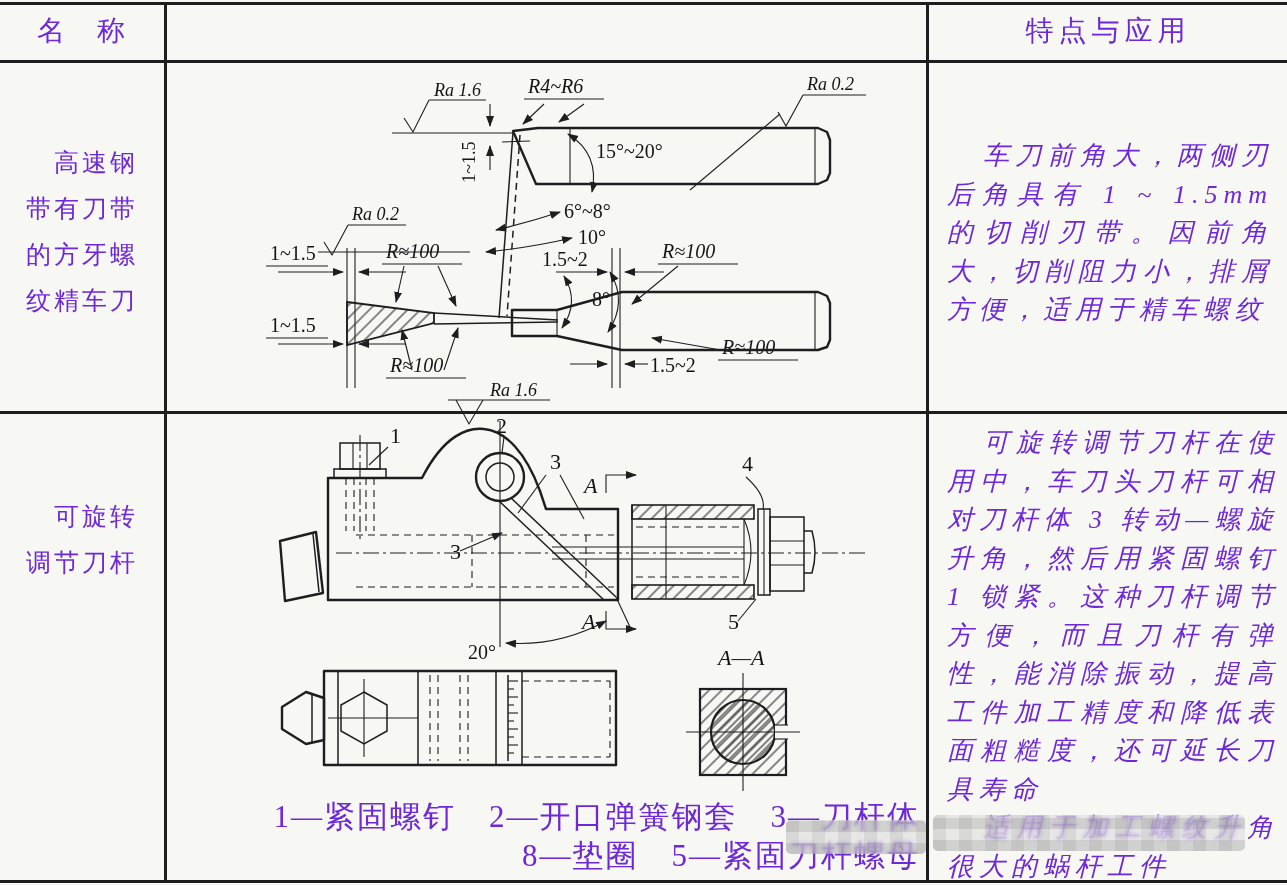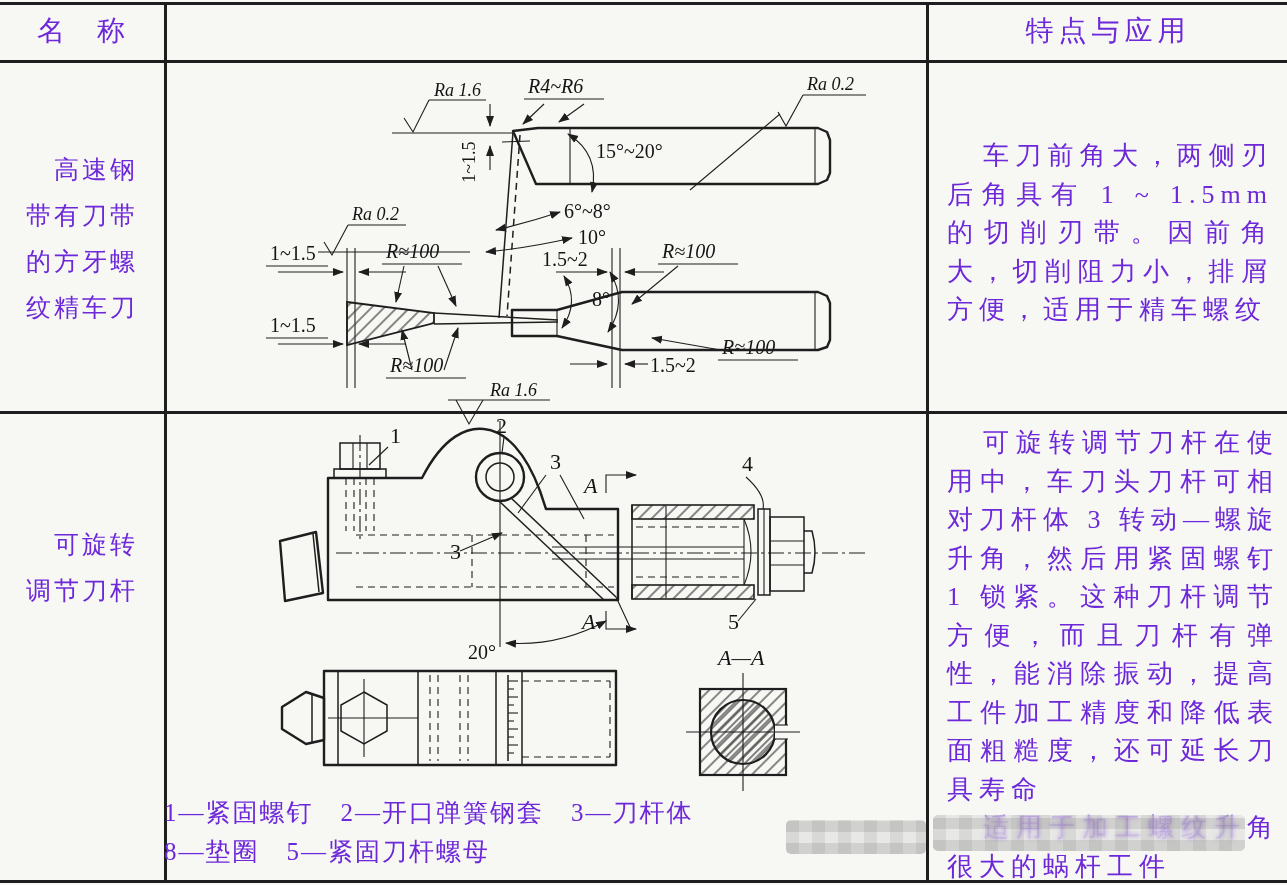--- a/index.html
+++ b/index.html
@@ -4,22 +4,22 @@
 <style>
   html,body{margin:0;padding:0;background:#e9e9e7;}
   .page{position:relative;width:1287px;height:885px;background:#f7f7f4;overflow:hidden;
         font-family:"Liberation Serif","DejaVu Serif",serif;color:#6d28d9;}
   .gline{position:absolute;background:#1e1e1e;}
   .cell{position:absolute;box-sizing:border-box;}
   .hdr{display:flex;align-items:center;justify-content:center;font-size:28px;letter-spacing:2px;}
   .namecell{font-size:25px;line-height:46px;letter-spacing:3px;text-align:justify;}
   .namecell .inner{width:112px;margin:0 auto;text-indent:28px;}
   .feat{font-size:26px;line-height:38.5px;text-align:justify;letter-spacing:6px;}
-  .feat p{margin:0;text-indent:36px;}
-  .cap{position:absolute;left:164px;width:762px;text-align:left;font-size:25px;letter-spacing:2px;}
+  .feat p{margin:0;text-indent:36px;font-style:italic;}
+  .cap{position:absolute;left:158px;width:762px;text-align:right;font-size:31px;letter-spacing:2px;}
   svg{position:absolute;overflow:visible;}
   svg text{fill:#141414;font-family:"Liberation Serif","DejaVu Serif",serif;}
   .lbl{font-size:20px;}
   .sm{font-size:18px;}
   .big{font-size:22px;}
   .it{font-style:italic;}
   .o{stroke:#1e1e1e;stroke-width:2.4;fill:none;stroke-linejoin:round;}
   .m{stroke:#1e1e1e;stroke-width:1.5;fill:none;}
   .t{stroke:#1e1e1e;stroke-width:1.1;fill:none;}
   .d{stroke-dasharray:7 5;}
@@ -42,29 +42,29 @@
   <div class="gline" style="left:164px;top:2px;width:3px;height:881px;"></div>
   <div class="gline" style="left:926px;top:2px;width:3px;height:881px;"></div>
 
   <div class="cell hdr" style="left:0;top:2px;width:164px;height:58px;">
     <span>名　称</span>
   </div>
   <div class="cell hdr" style="left:929px;top:2px;width:358px;height:58px;letter-spacing:5px;align-items:center;">
     <span>特点与应用</span>
   </div>
 
-  <div class="cell namecell" style="left:0;top:63px;width:164px;height:348px;padding-top:84px;">
+  <div class="cell namecell" style="left:0;top:56px;width:164px;height:348px;padding-top:84px;">
     <div class="inner">高速钢带有刀带的方牙螺纹精车刀</div>
   </div>
 
   <div class="cell feat" style="left:929px;top:63px;width:358px;height:348px;padding:74px 14px 0 18px;">
     <p>车刀前角大，两侧刃后角具有 1 ~ 1.5mm 的切削刃带。因前角大，切削阻力小，排屑方便，适用于精车螺纹</p>
   </div>
 
-  <div class="cell namecell" style="left:0;top:414px;width:164px;height:466px;padding-top:108px;">
+  <div class="cell namecell" style="left:0;top:414px;width:164px;height:466px;padding-top:80px;">
     <div class="inner">可旋转调节刀杆</div>
   </div>
 
   <div class="cell feat" style="left:929px;top:414px;width:358px;height:466px;padding:10px 8px 0 18px;">
     <p>可旋转调节刀杆在使用中，车刀头刀杆可相对刀杆体 3 转动—螺旋升角，然后用紧固螺钉 1 锁紧。这种刀杆调节方便，而且刀杆有弹性，能消除振动，提高工件加工精度和降低表面粗糙度，还可延长刀具寿命</p>
     <p>适用于加工螺纹升角很大的蜗杆工件</p>
   </div>
 
   <svg style="left:166px;top:62px;" width="762" height="349" viewBox="0 0 762 349">
     <defs>

